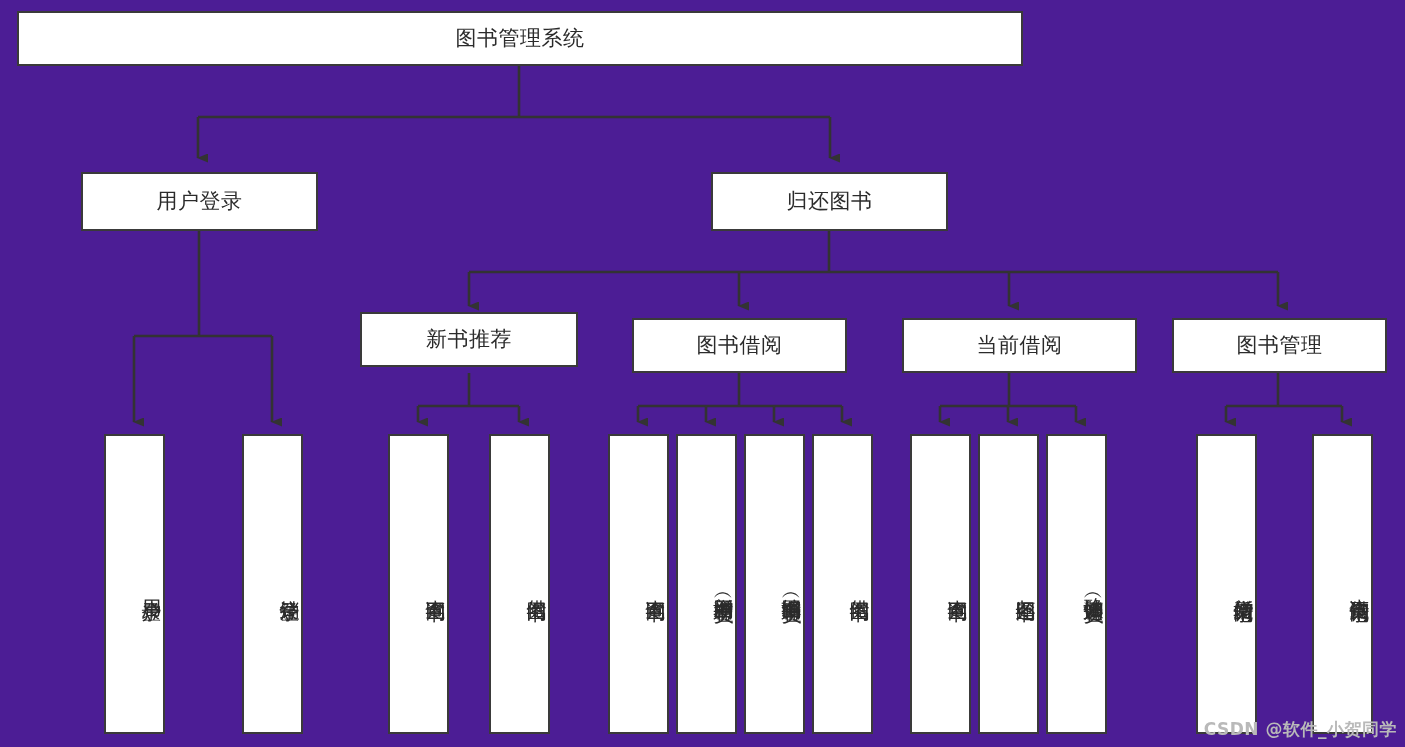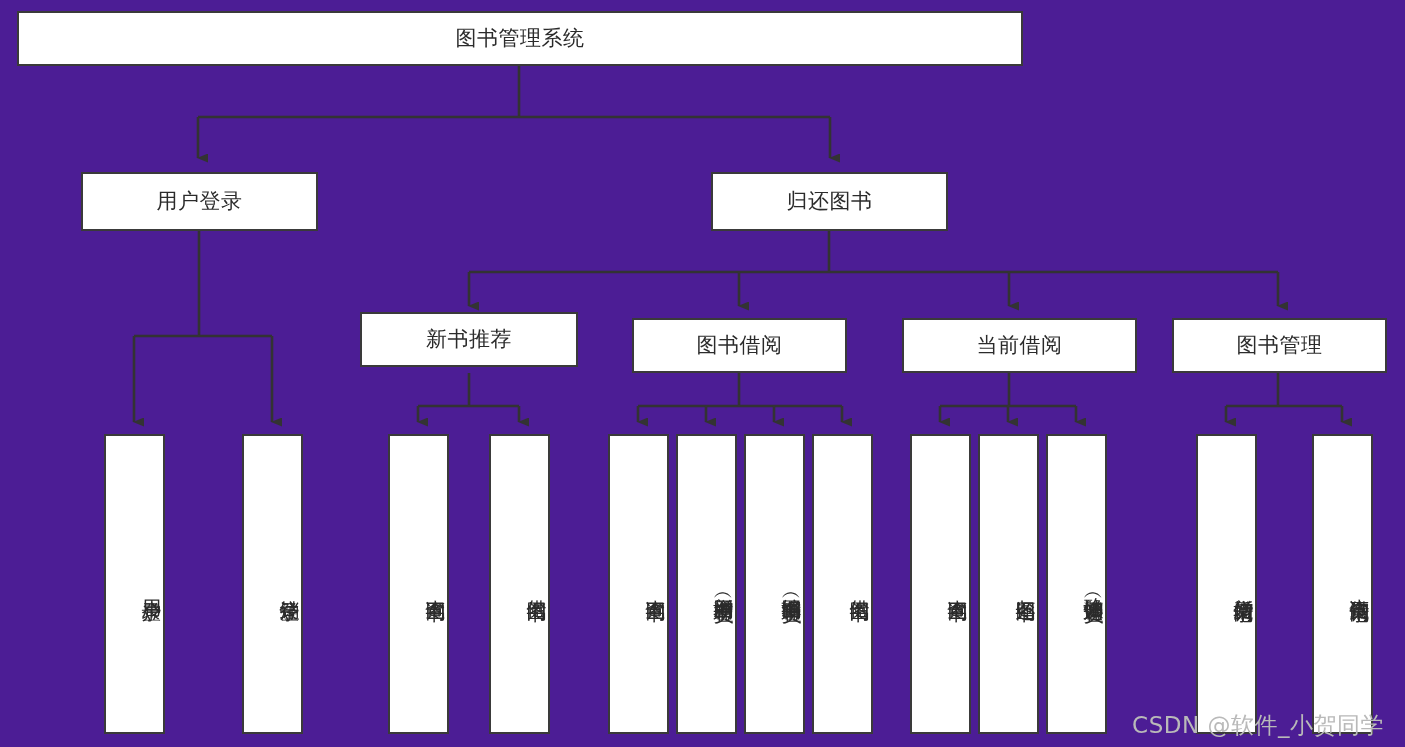--- a/index.html
+++ b/index.html
@@ -57,27 +57,28 @@
     text-align: center;
   }
   .node-v > .vlabel {
     writing-mode: vertical-rl;
     text-orientation: upright;
     display: block;
     max-height: 100%;
   }
   #watermark {
     position: absolute;
-    right: 21px;
+    right: 8px;
     bottom: 6px;
-    font-size: 23px;
+    font-size: 17px;
     color: #b9b9b9;
     letter-spacing: 0.5px;
     white-space: nowrap;
     user-select: none;
+    font-weight: bold;
   }
 </style>
 </head>
 <body>
 
 <div id="diagram-root">
 
   <svg id="edges-layer" width="1405" height="747" viewBox="0 0 1405 747" xmlns="http://www.w3.org/2000/svg">
     <defs>
       <marker id="arrowhead" markerWidth="9" markerHeight="11" refX="4.5" refY="10" orient="auto" markerUnits="userSpaceOnUse">

